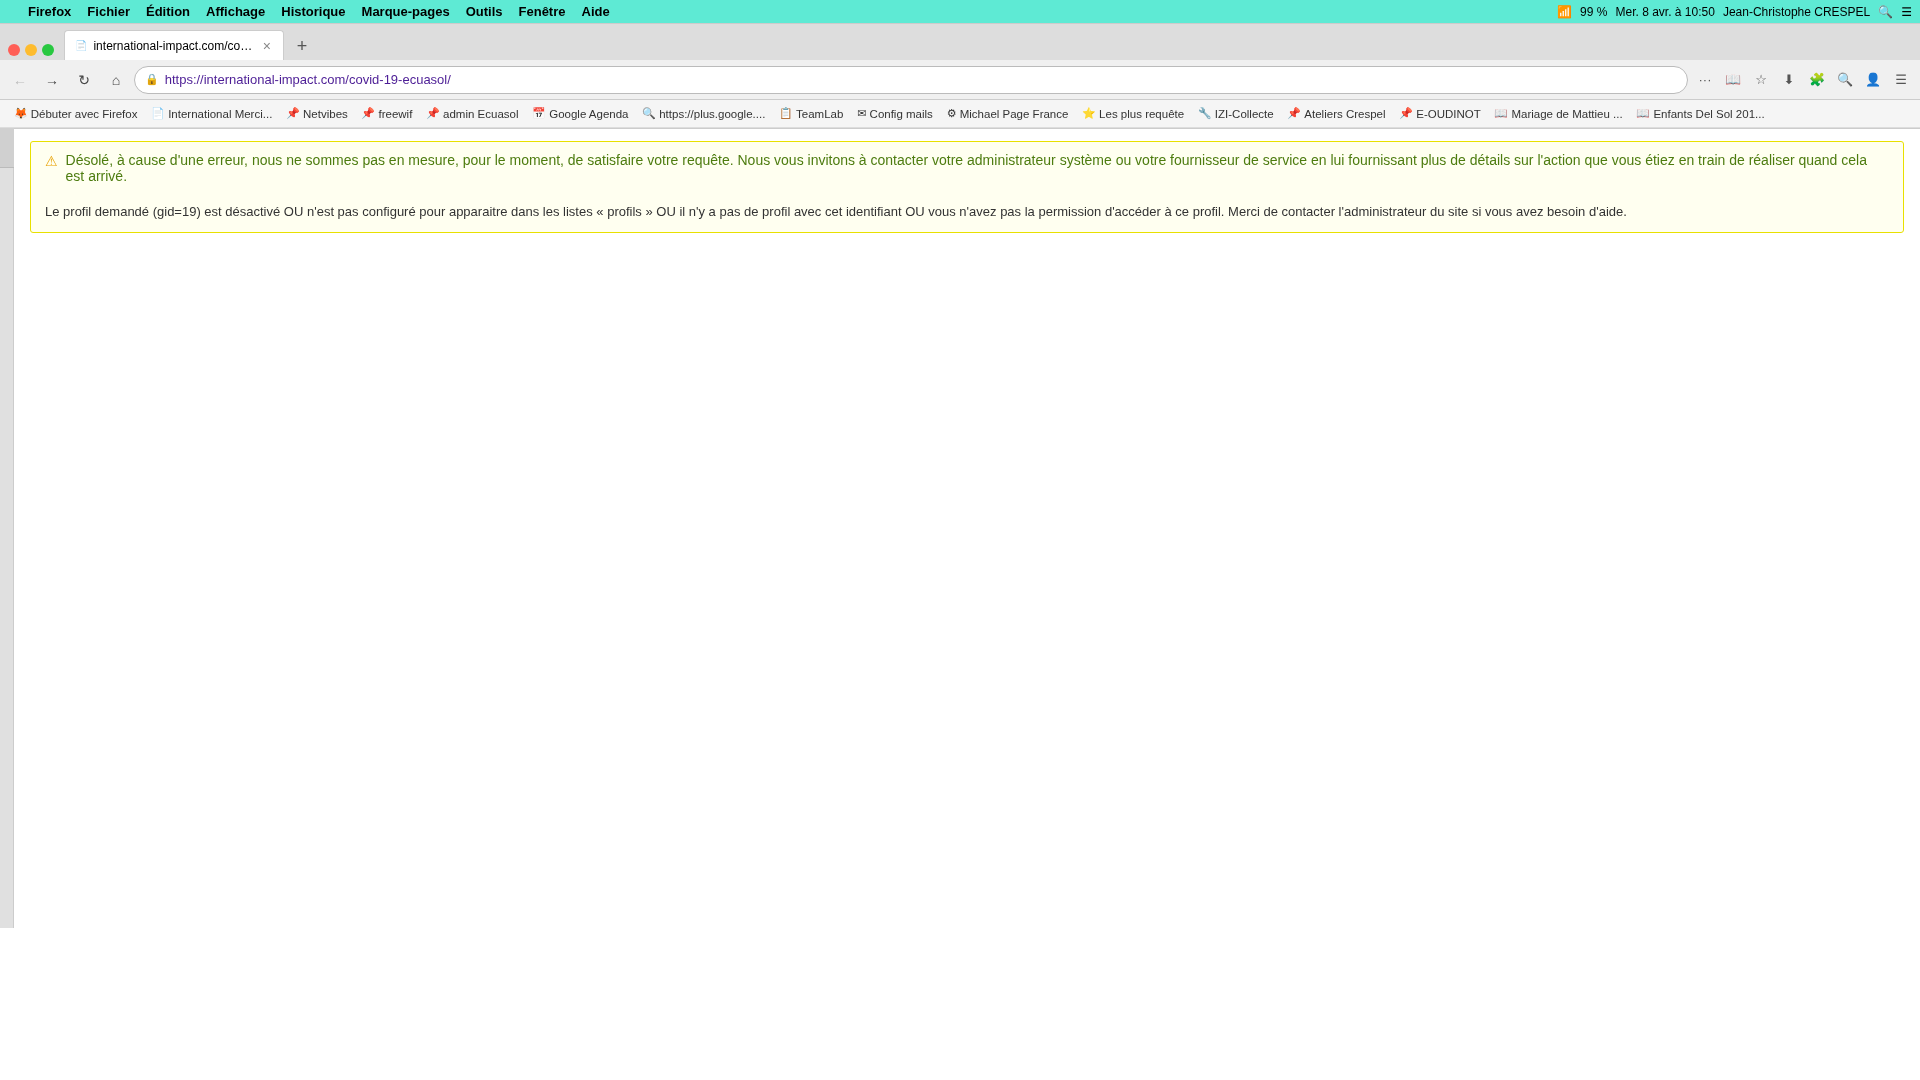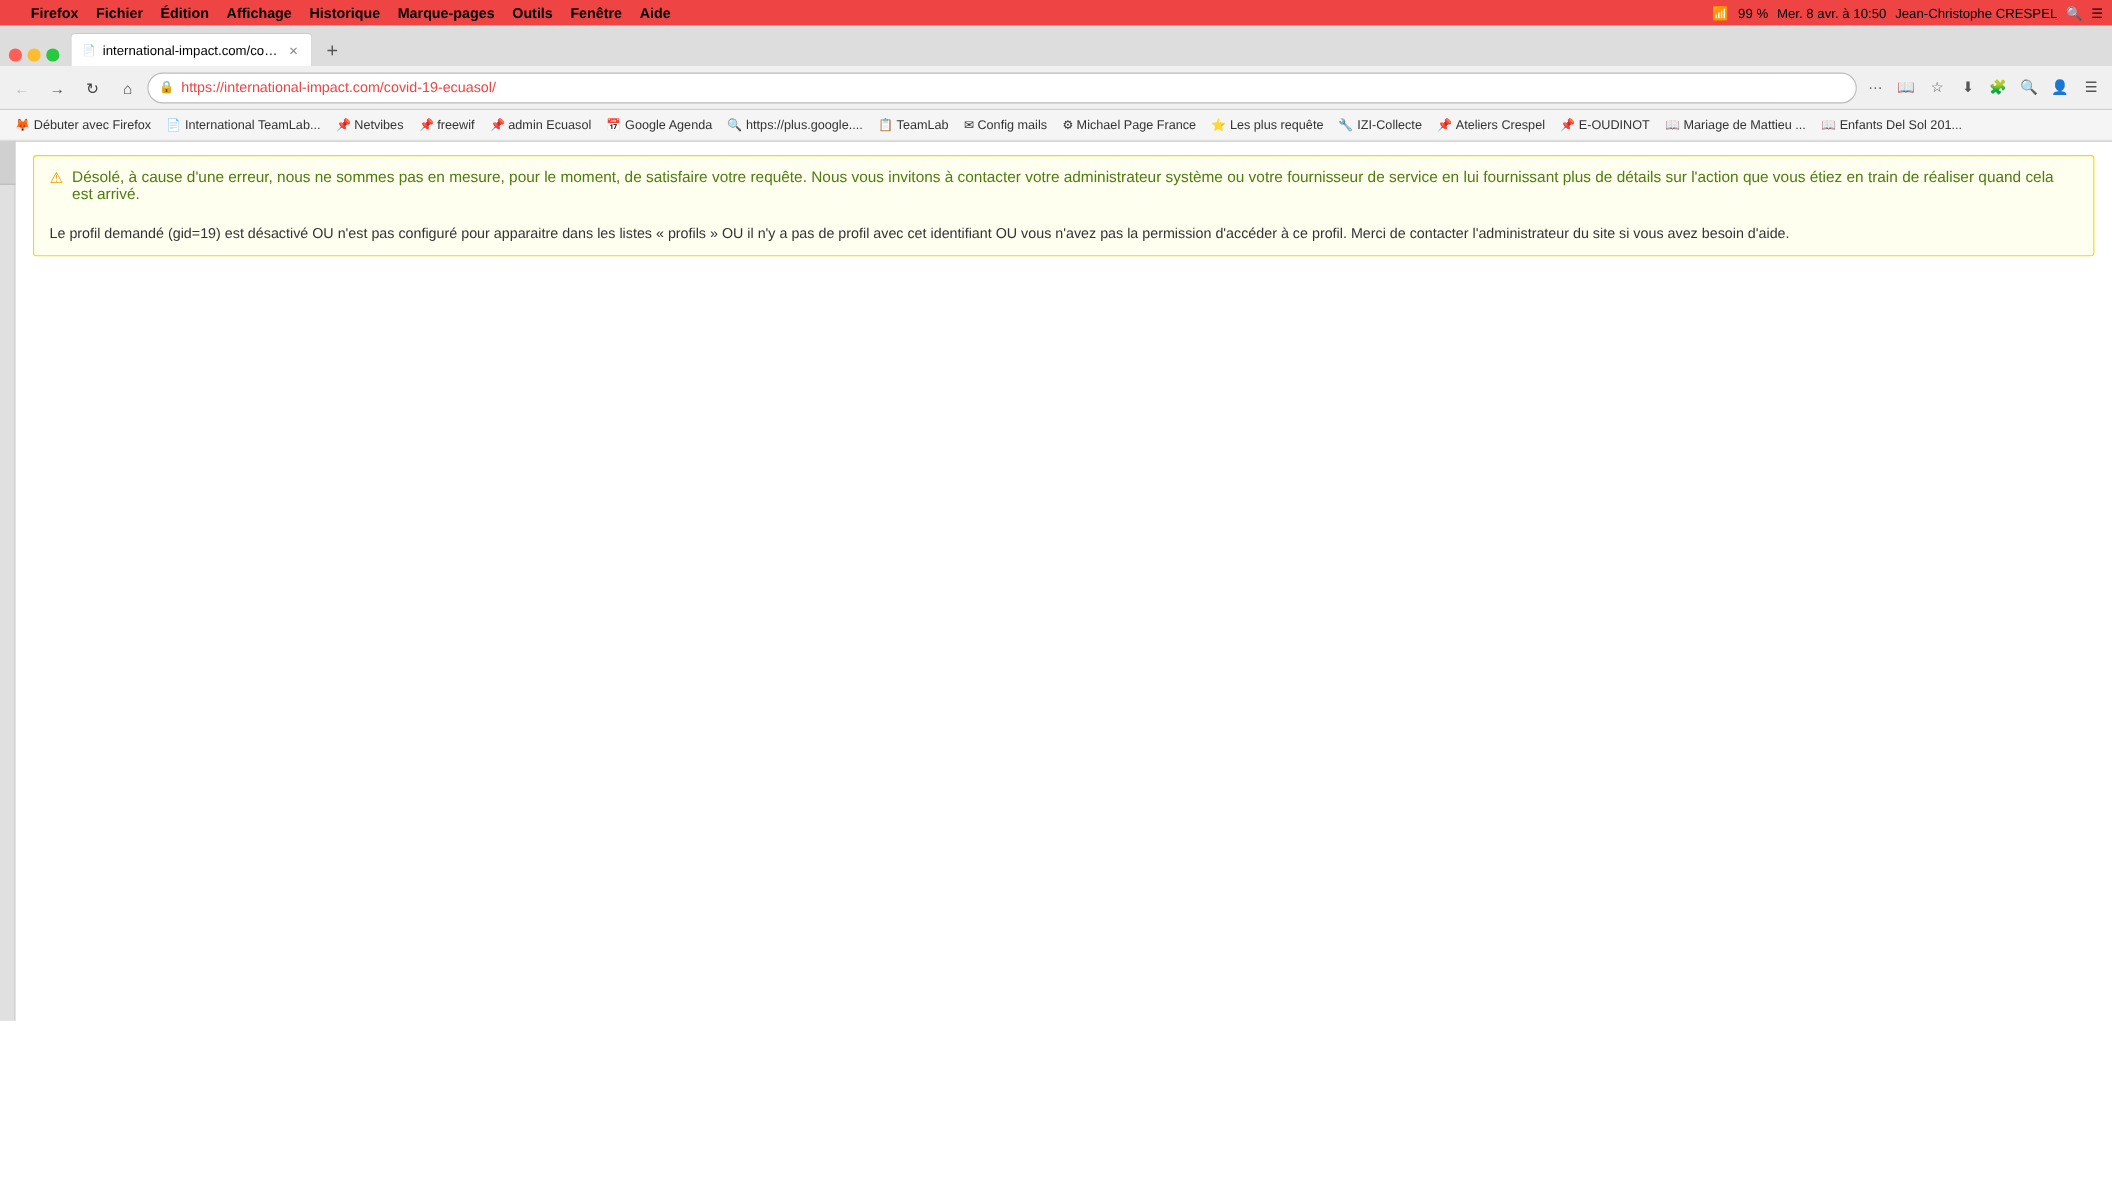--- a/index.html
+++ b/index.html
@@ -1,21 +1,21 @@
 <!DOCTYPE html>
 <html><head>
   <meta charset="utf-8">
   <style>
     * { margin: 0; padding: 0; box-sizing: border-box; }
     body { font-family: -apple-system, BlinkMacSystemFont, 'Segoe UI', Arial, sans-serif; font-size: 13px; background: #fff; width: 1920px; height: 1080px; overflow: hidden; }
 
     
     .macos-menubar {
       height: 24px;
-      background: #ef4444;
+      background: #5eead4;
       display: flex;
       align-items: center;
       padding: 0 8px;
       font-size: 13px;
       border-bottom: 1px solid #ccc;
       gap: 16px;
     }
     .menubar-apple { font-size: 16px; margin-right: 4px; }
     .menubar-item { font-weight: 700; cursor: default; }
     .menubar-item.bold { font-weight: 700; }
@@ -105,21 +105,21 @@
       border: 1px solid #bbb;
       border-radius: 14px;
       display: flex;
       align-items: center;
       padding: 0 10px;
       gap: 6px;
       font-size: 13px;
       color: #333;
     }
     .url-lock { font-size: 11px; color: #888; }
-    .url-text { flex: 1; font-size: 13px; color: #ef4444; }
+    .url-text { flex: 1; font-size: 13px; color: #4c1d95; }
     .nav-right {
       display: flex;
       align-items: center;
       gap: 2px;
     }
     .nav-right-btn {
       width: 26px;
       height: 26px;
       display: flex;
       align-items: center;
@@ -267,21 +267,21 @@
     </div>
   </div>
 
   <div class="bookmarks-bar">
     <div class="bookmark-item">
       <span class="bookmark-icon">🦊</span>
       <span>Débuter avec Firefox</span>
     </div>
     <div class="bookmark-item">
       <span class="bookmark-icon">📄</span>
-      <span>International TeamLab...</span>
+      <span>International Merci...</span>
     </div>
     <div class="bookmark-item">
       <span class="bookmark-icon">📌</span>
       <span>Netvibes</span>
     </div>
     <div class="bookmark-item">
       <span class="bookmark-icon">📌</span>
       <span>freewif</span>
     </div>
     <div class="bookmark-item">

